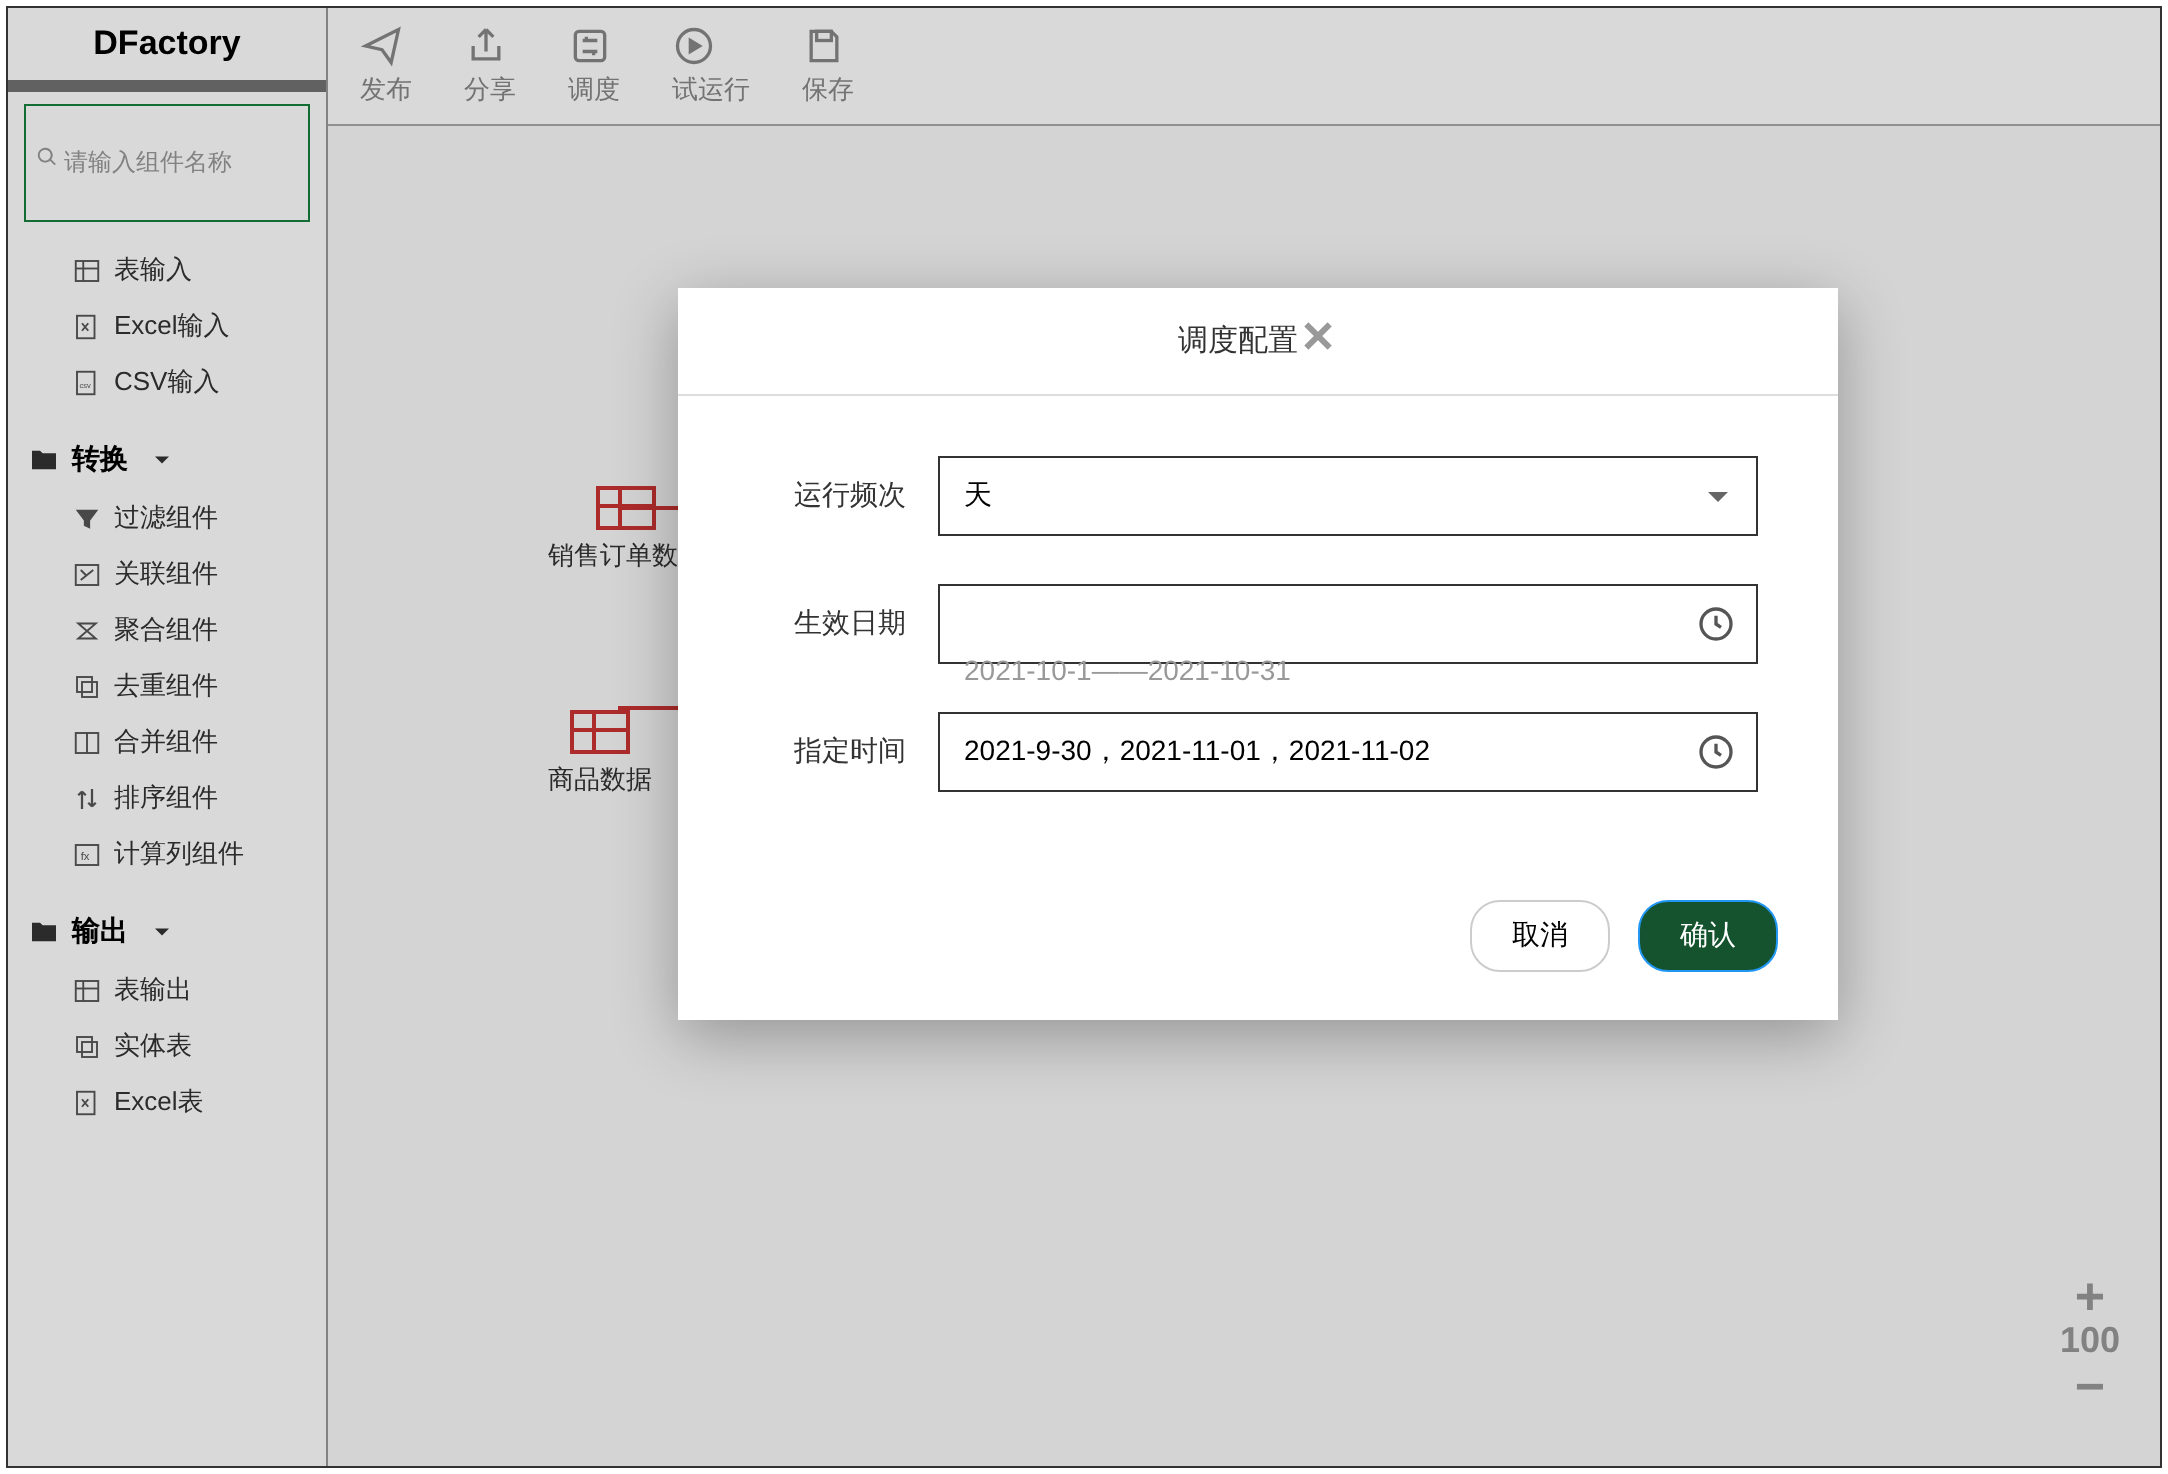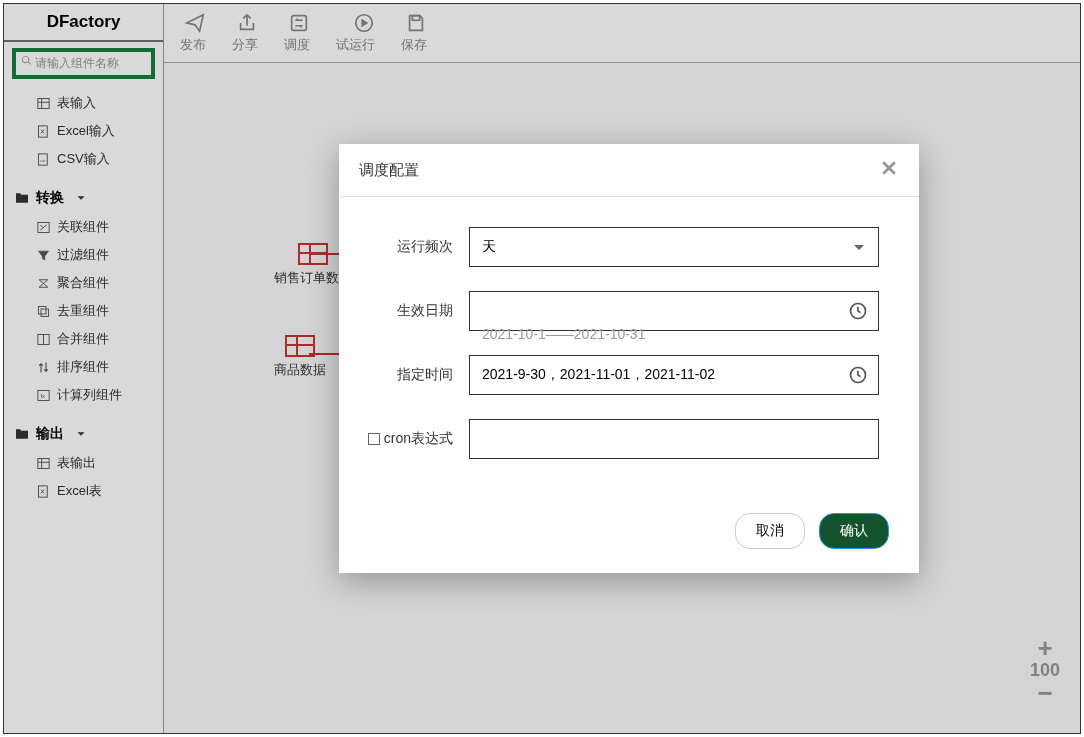--- a/index.html
+++ b/index.html
@@ -2,55 +2,55 @@
 <html><head>
   <meta charset="utf-8">
   <style>
     * { margin: 0; padding: 0; box-sizing: border-box; font-family: "Microsoft YaHei", Arial, sans-serif; }
     body { width: 1084px; height: 737px; overflow: hidden; position: relative; }
     
     .app-frame { border: 1px solid #333; width: 1078px; height: 731px; margin: 3px; display: flex; position: relative; }
     
     
     .sidebar { width: 160px; border-right: 1px solid #999; background: #fff; display: flex; flex-direction: column; }
-    .logo { padding: 8px 0; text-align: center; font-weight: bold; font-size: 17px; border-bottom: 2px solid #737373; }
-    .search-box { margin: 6px 8px; border: 4px solid #15803d; padding: 3px 5px; font-size: 12px; color: #999; display: flex; align-items: flex-start; gap: 3px; }
+    .logo { padding: 8px 0; text-align: center; font-weight: bold; font-size: 17px; border-bottom: 6px solid #737373; }
+    .search-box { margin: 6px 8px; border: 1px solid #15803d; padding: 20px 5px; font-size: 12px; color: #999; display: flex; align-items: flex-start; gap: 3px; }
     .search-box svg { width: 11px; height: 11px; fill: #999; }
     
     .tree { padding: 4px 0; }
     .tree-group { margin-bottom: 10px; }
     .tree-header { display: flex; align-items: center; padding: 6px 10px; font-size: 14px; font-weight: bold; cursor: pointer; gap: 6px; }
     .tree-header svg.folder { width: 16px; height: 16px; fill: #333; }
     .tree-header svg.chev { width: 14px; height: 14px; fill: #333; margin-left: 4px; }
     .tree-item { display: flex; align-items: center; padding: 5px 10px 5px 32px; font-size: 13px; cursor: pointer; gap: 6px; color: #333; }
     .tree-item svg { width: 15px; height: 15px; fill: #555; stroke: #555; }
     
     
     .main { flex: 1; display: flex; flex-direction: column; background: #f0f0f0; position: relative; }
     .toolbar { display: flex; padding: 6px 12px; border-bottom: 1px solid #aaa; gap: 18px; background: #fff; }
-    .tool-btn { display: flex; flex-direction: column; align-items: flex-end; gap: 2px; cursor: pointer; color: #888; font-size: 13px; padding: 2px 4px; }
+    .tool-btn { display: flex; flex-direction: column; align-items: flex-start; gap: 2px; cursor: pointer; color: #888; font-size: 13px; padding: 2px 4px; }
     .tool-btn svg { width: 22px; height: 22px; fill: none; stroke: #888; stroke-width: 1.8; }
     
     .canvas { flex: 1; position: relative; background: #fafafa; }
     .node { position: absolute; display: flex; flex-direction: column; align-items: center; gap: 4px; }
     .node-icon { width: 30px; height: 22px; border: 2px solid #c33; position: relative; }
     .node-icon::before { content: ""; position: absolute; left: 0; right: 0; top: 7px; border-top: 2px solid #c33; }
     .node-icon::after { content: ""; position: absolute; top: 0; bottom: 0; left: 9px; border-left: 2px solid #c33; }
     .node-label { font-size: 13px; color: #333; white-space: nowrap; }
     .edge { position: absolute; height: 2px; background: #c33; }
     
     .zoom-ctrl { position: absolute; right: 20px; bottom: 30px; display: flex; flex-direction: column; align-items: center; color: #999; font-weight: bold; font-size: 18px; gap: 2px; }
     .zoom-ctrl .plus, .zoom-ctrl .minus { font-size: 26px; line-height: 20px; cursor: pointer; }
     
     
     .overlay { position: absolute; inset: 0; background: rgba(0,0,0,0.15); z-index: 10; }
     
     
     .dialog { position: absolute; left: 335px; top: 140px; width: 580px; background: #fff; z-index: 20; box-shadow: 0 8px 30px rgba(0,0,0,0.3); }
-    .dialog-header { display: flex; justify-content: space-between; align-items: center; padding: 14px 20px; border-bottom: 1px solid #ddd; }
+    .dialog-header { display: flex; justify-content: center; align-items: center; padding: 14px 20px; border-bottom: 1px solid #ddd; }
     .dialog-title { font-size: 15px; color: #333; }
     .dialog-close { cursor: pointer; }
     .dialog-close svg { width: 20px; height: 20px; fill: #999; }
     .dialog-body { padding: 30px 40px 20px 24px; }
     .form-row { display: flex; align-items: center; margin-bottom: 24px; gap: 16px; }
     .form-label { width: 90px; text-align: right; font-size: 14px; color: #333; display: flex; align-items: center; justify-content: flex-end; gap: 4px; }
     .form-control { flex: 1; border: 1px solid #333; height: 40px; display: flex; align-items: center; padding: 0 12px; font-size: 14px; position: relative; }
     .form-control.select::after { content: ""; position: absolute; right: 14px; top: 17px; border: 5px solid transparent; border-top-color: #666; }
     .form-control .clock { position: absolute; right: 10px; top: 9px; }
     .form-control .clock svg { width: 20px; height: 20px; stroke: #555; fill: none; stroke-width: 2; }
@@ -106,30 +106,30 @@
           <svg class="folder" viewBox="0 0 24 24">
               <path d="M3 5h6l2 2h10v12H3z"></path>
             </svg>
           <span>转换</span>
           <svg class="chev" viewBox="0 0 24 24">
               <path d="M6 9l6 6 6-6z"></path>
             </svg>
         </div>
         <div class="tree-item">
           <svg viewBox="0 0 24 24">
+              <path d="M4 5h16l-6 8v6l-4-2v-4z" fill="#555"></path>
+            </svg>
+          <span>过滤组件</span>
+        </div>
+        <div class="tree-item">
+          <svg viewBox="0 0 24 24">
               <rect x="3" y="4" width="18" height="16" fill="none" stroke-width="1.5"></rect>
               <path d="M7 16l10-8M7 8l4 4" stroke-width="1.5"></path>
             </svg>
           <span>关联组件</span>
-        </div>
-        <div class="tree-item">
-          <svg viewBox="0 0 24 24">
-              <path d="M4 5h16l-6 8v6l-4-2v-4z" fill="#555"></path>
-            </svg>
-          <span>过滤组件</span>
         </div>
         <div class="tree-item">
           <svg viewBox="0 0 24 24">
               <path d="M5 6h14l-7 6 7 6H5l7-6z" fill="none" stroke-width="1.5"></path>
             </svg>
           <span>聚合组件</span>
         </div>
         <div class="tree-item">
           <svg viewBox="0 0 24 24">
               <rect x="4" y="4" width="12" height="12" fill="none" stroke-width="1.5"></rect>
@@ -172,20 +172,27 @@
         <div class="tree-item">
           <svg viewBox="0 0 24 24">
               <rect x="3" y="4" width="18" height="16" fill="none" stroke-width="1.5"></rect>
               <line x1="3" y1="10" x2="21" y2="10" stroke-width="1.5"></line>
               <line x1="9" y1="4" x2="9" y2="20" stroke-width="1.5"></line>
             </svg>
           <span>表输出</span>
         </div>
         <div class="tree-item">
           <svg viewBox="0 0 24 24">
+              <rect x="4" y="4" width="12" height="12" fill="none" stroke-width="1.5"></rect>
+              <rect x="8" y="8" width="12" height="12" fill="none" stroke-width="1.5"></rect>
+            </svg>
+          <span>实体表</span>
+        </div>
+        <div class="tree-item">
+          <svg viewBox="0 0 24 24">
               <rect x="4" y="3" width="14" height="18" fill="none" stroke-width="1.5"></rect>
               <path d="M8 9l5 6M13 9l-5 6" stroke-width="1.5"></path>
             </svg>
           <span>Excel表</span>
         </div>
       </div>
     </div>
   </div>
 
   <div class="main">
@@ -224,21 +231,21 @@
         <span>保存</span>
       </div>
     </div>
 
     <div class="canvas">
       <div class="node" style="left:110px; top:180px;">
         <div class="node-icon"></div>
         <div class="node-label">销售订单数据</div>
       </div>
       <div class="edge" style="left:145px; top:190px; width:40px;"></div>
-      <div class="node" style="left:110px; top:272px;">
+      <div class="node" style="left:110px; top:292px;">
         <div class="node-icon"></div>
         <div class="node-label">商品数据</div>
       </div>
       <div class="edge" style="left:145px; top:290px; width:40px;"></div>
 
       <div class="zoom-ctrl">
         <div class="plus">+</div>
         <div>100</div>
         <div class="minus">−</div>
       </div>
@@ -276,28 +283,19 @@
       <div class="form-row">
         <div class="form-label">指定时间</div>
         <div class="form-control">
           <span>2021-9-30，2021-11-01，2021-11-02</span>
           <span class="clock"><svg viewBox="0 0 24 24">
                 <circle cx="12" cy="12" r="9"></circle>
                 <path d="M12 7v5l3 2"></path>
               </svg></span>
         </div>
       </div>
-      <div class="form-row">
-        <div class="form-label">
-          <span class="checkbox"></span>
-          <span>cron表达式</span>
-        </div>
-        <div class="form-control">
-          <span></span>
-        </div>
-      </div>
     </div>
     <div class="dialog-footer">
       <button class="btn">取消</button>
       <button class="btn btn-primary">确认</button>
     </div>
   </div>
 </div>
 
 </body></html>

